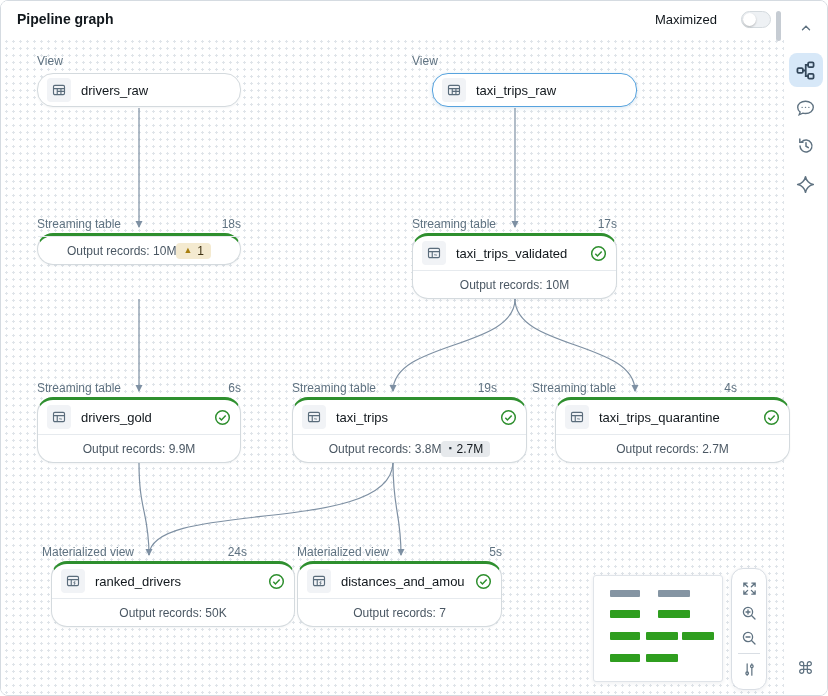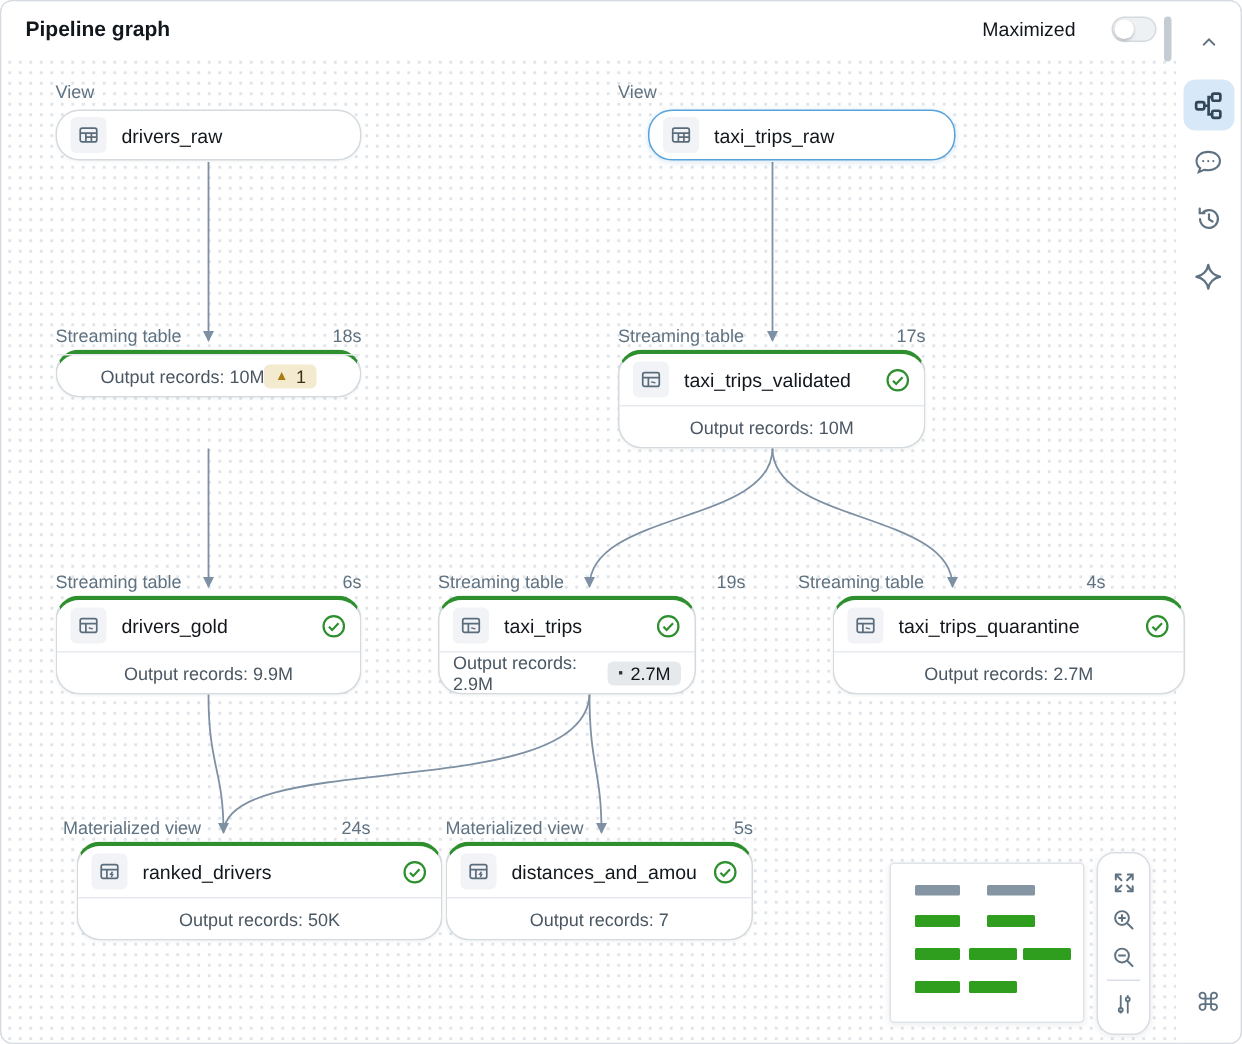--- a/index.html
+++ b/index.html
@@ -230,40 +230,40 @@
         <div class="ndiv"></div>
         <div class="nfoot">
           <span>Output records: 9.9M</span>
         </div>
       </div>
 
       <div class="meta" style="left:291px;top:380px;width:205px">
         <span>Streaming table</span>
         <span>19s</span>
       </div>
-      <div class="node ok" style="left:291px;top:396px;width:172px">
+      <div class="node ok" style="left:291px;top:396px;width:235px">
         <div class="nmain">
           <span class="ticon">
             <svg width="14" height="14" viewBox="0 0 16 16" fill="none" stroke="#5a6c7b" stroke-width="1.3">
                 <rect x="1.7" y="2.7" width="12.6" height="10.6" rx="1.5"></rect>
                 <path d="M1.7 6.5h12.6M6 6.5v6.8"></path>
                 <path d="M8.2 10.2c1-.9 2.1.9 3.1 0" stroke-width="1.1"></path>
               </svg>
           </span>
           <span class="nname">taxi_trips</span>
           <span class="ncheck">
             <svg width="17" height="17" viewBox="0 0 16 16" fill="none" stroke="#2e8f2e" stroke-width="1.4">
                 <circle cx="8" cy="8" r="6.4"></circle>
                 <path d="M5 8.3l2 2L11 6.1"></path>
               </svg>
           </span>
         </div>
         <div class="ndiv"></div>
         <div class="nfoot">
-          <span>Output records: 2.9M</span>
+          <span>Output records: 3.8M</span>
           <span class="badge drop">
             <span class="glyph">▪</span>
             <span>2.7M</span>
           </span>
         </div>
       </div>
 
       <div class="meta" style="left:531px;top:380px;width:205px">
         <span>Streaming table</span>
         <span>4s</span>

